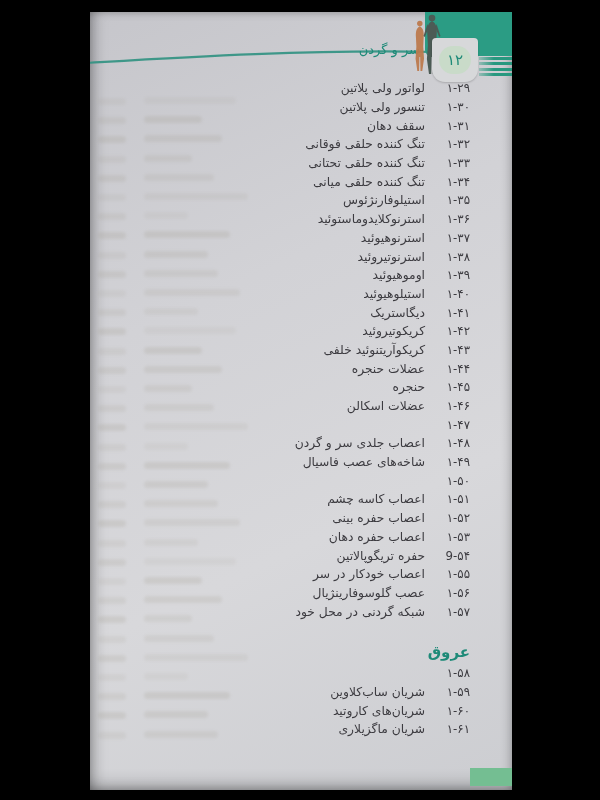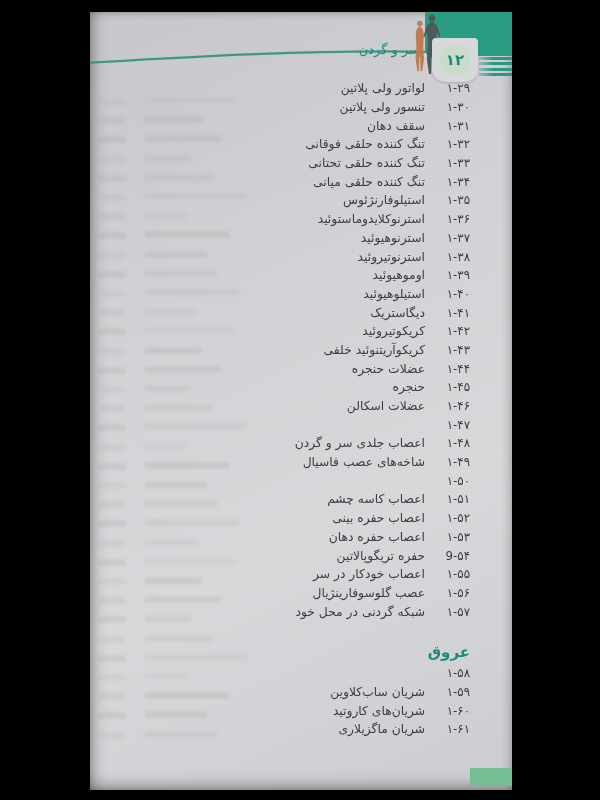--- a/index.html
+++ b/index.html
@@ -32,21 +32,21 @@
   .figures{position:absolute;left:320px;top:2px;width:34px;height:64px;}
   .page-tab{
     position:absolute;left:342px;top:26px;width:46px;height:44px;
     background:#d7d8da;border-radius:4px 4px 13px 13px;
     box-shadow:0 1px 2px rgba(0,0,0,.18);
     display:flex;align-items:center;justify-content:center;
   }
   .page-tab-inner{
     width:32px;height:28px;border-radius:14px;
     display:flex;align-items:center;justify-content:center;
-    font-size:15px;font-weight:bold;
+    font-size:15px;font-weight:normal;
   }
   
   .list{
     position:absolute;top:67px;right:42px;left:12px;direction:rtl;
   }
   .row{
     display:flex;align-items:center;gap:17px;height:18.7px;
     font-size:12.3px;white-space:nowrap;
   }
   .fig-num{

